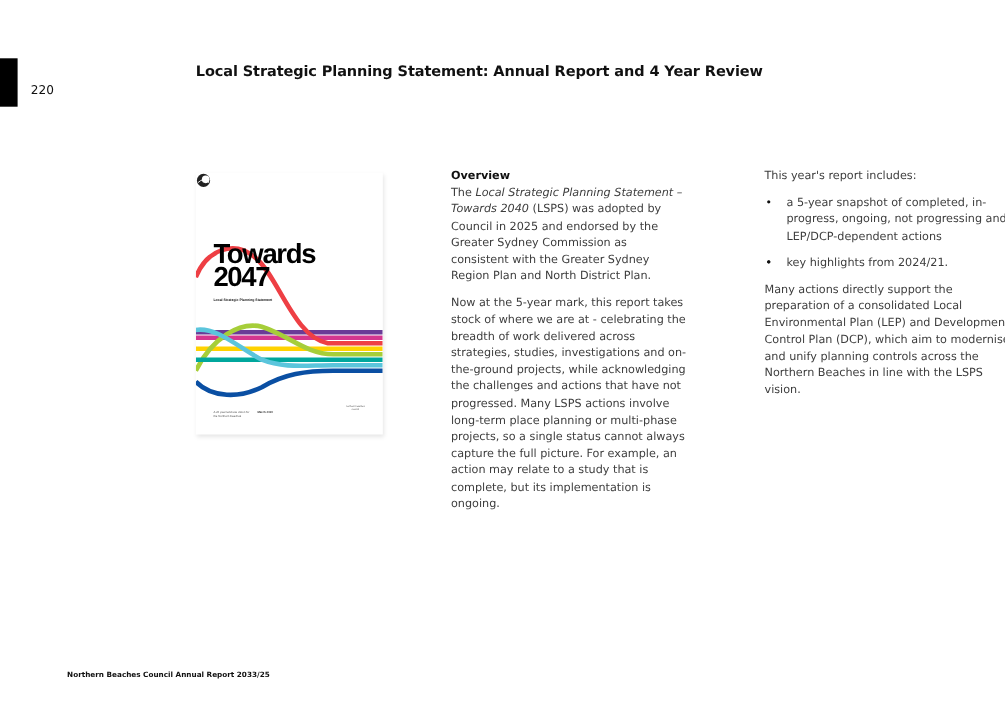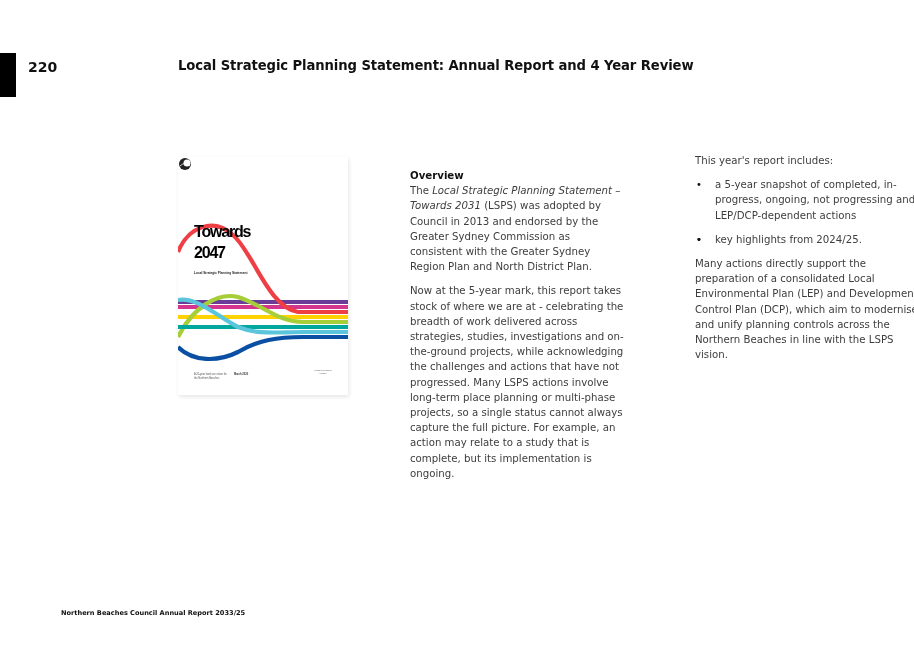--- a/index.html
+++ b/index.html
@@ -2,42 +2,42 @@
 <html><head>
 <meta charset="utf-8">
 <style>
   html, body { margin: 0; padding: 0; }
   body {
     width: 914px; height: 647px; position: relative; overflow: hidden;
     background: #ffffff; color: #3a3a3a;
     font-family: "DejaVu Sans", sans-serif;
   }
   .tab-marker { position: absolute; left: 0; top: 53px; width: 16px; height: 44px; background: #000; }
-  .page-number { position: absolute; left: 28px; top: 59px; font-size: 14px; font-weight: bold; color: #111; }
+  .page-number { position: absolute; left: 28px; top: 75px; font-size: 11px; font-weight: normal; color: #111; }
   .page-title { position: absolute; left: 178px; top: 58px; font-size: 13.2px; font-weight: bold; color: #111; letter-spacing: -0.1px; }
 
   .cover {
     position: absolute; left: 178px; top: 157px; width: 170px; height: 238px;
     background: #fff; box-shadow: 1px 2px 4px rgba(0,0,0,0.10);
     overflow: hidden;
   }
   .cover svg { position: absolute; left: 0; top: 0; }
   .cover-title {
-    position: absolute; left: 16px; top: 64px; font-size: 16px; line-height: 21px;
+    position: absolute; left: 16px; top: 64px; font-size: 25px; line-height: 21px;
     font-weight: bold; color: #000; letter-spacing: -1.2px;
     font-family: "Liberation Sans", sans-serif;
   }
   .cover-subtitle { position: absolute; left: 16px; top: 114px; font-size: 3.2px; font-weight: bold; color: #222; font-family: "Liberation Sans", sans-serif; }
   .cover-footnote { position: absolute; left: 16px; top: 216px; font-size: 2.6px; color: #555; line-height: 4px; font-family: "Liberation Sans", sans-serif; }
   .cover-date { position: absolute; left: 56px; top: 216px; font-size: 2.6px; color: #333; font-weight: bold; font-family: "Liberation Sans", sans-serif; }
   .cover-logo { position: absolute; left: 138px; top: 196px; width: 14px; height: 14px; }
   .cover-logo-text { position: absolute; left: 136px; top: 212px; font-size: 2.2px; color: #555; text-align: center; width: 18px; line-height: 3px; font-family: "Liberation Sans", sans-serif; }
 
   .col { position: absolute; font-size: 10.2px; line-height: 15.2px; color: #3d3d3d; }
-  .col-mid { left: 410px; top: 168px; width: 215px; }
+  .col-mid { left: 410px; top: 153px; width: 215px; }
   .col-right { left: 670px; top: 153px; width: 225px; margin-left: 25px; }
   .col p { margin: 0 0 9px 0; }
   .overview-heading { font-weight: bold; color: #111; display: block; }
   .col ul { list-style: none; margin: 8px 0 9px 0; padding: 0; }
   .col li { position: relative; padding-left: 20px; margin-bottom: 9px; }
   .col li .bullet { position: absolute; left: 1px; top: 0; font-size: 10px; color: #111; }
 
   .footer { position: absolute; left: 61px; top: 609px; font-size: 6.6px; font-weight: bold; color: #111; }
 </style>
 </head>
@@ -71,27 +71,27 @@
   <svg class="cover-logo" viewBox="0 0 14 14">
     <circle cx="7" cy="7" r="6" fill="#222"></circle>
     <circle cx="9" cy="6" r="3.5" fill="#fff"></circle>
     <path d="M2 9 Q7 4 12 9" stroke="#fff" stroke-width="0.8" fill="none"></path>
   </svg>
   <div class="cover-logo-text">northern beaches council</div>
 </div>
 
 <div class="col col-mid">
   <span class="overview-heading">Overview</span>
-  <p><span>The </span><em>Local Strategic Planning Statement – Towards 2031</em><span> (LSPS) was adopted by Council in 2013 and endorsed by the Greater Sydney Commission as consistent with the Greater Sydney Region Plan and North District Plan.</span></p>
+  <p><span>The </span><em>Local Strategic Planning Statement – Towards 2040</em><span> (LSPS) was adopted by Council in 2025 and endorsed by the Greater Sydney Commission as consistent with the Greater Sydney Region Plan and North District Plan.</span></p>
   <p>Now at the 5-year mark, this report takes stock of where we are at - celebrating the breadth of work delivered across strategies, studies, investigations and on-the-ground projects, while acknowledging the challenges and actions that have not progressed. Many LSPS actions involve long-term place planning or multi-phase projects, so a single status cannot always capture the full picture. For example, an action may relate to a study that is complete, but its implementation is ongoing.</p>
 </div>
 
 <div class="col col-right">
   <p>This year's report includes:</p>
   <ul>
     <li><span class="bullet">•</span><span>a 5-year snapshot of completed, in-progress, ongoing, not progressing and LEP/DCP-dependent actions</span></li>
     <li><span class="bullet">•</span></li>
-    <li><span class="bullet">•</span><span>key highlights from 2024/25.</span></li>
+    <li><span class="bullet">•</span><span>key highlights from 2024/21.</span></li>
   </ul>
   <p>Many actions directly support the preparation of a consolidated Local Environmental Plan (LEP) and Development Control Plan (DCP), which aim to modernise and unify planning controls across the Northern Beaches in line with the LSPS vision.</p>
 </div>
 
 <div class="footer">Northern Beaches Council Annual Report 2033/25</div>
 
 </body></html>

